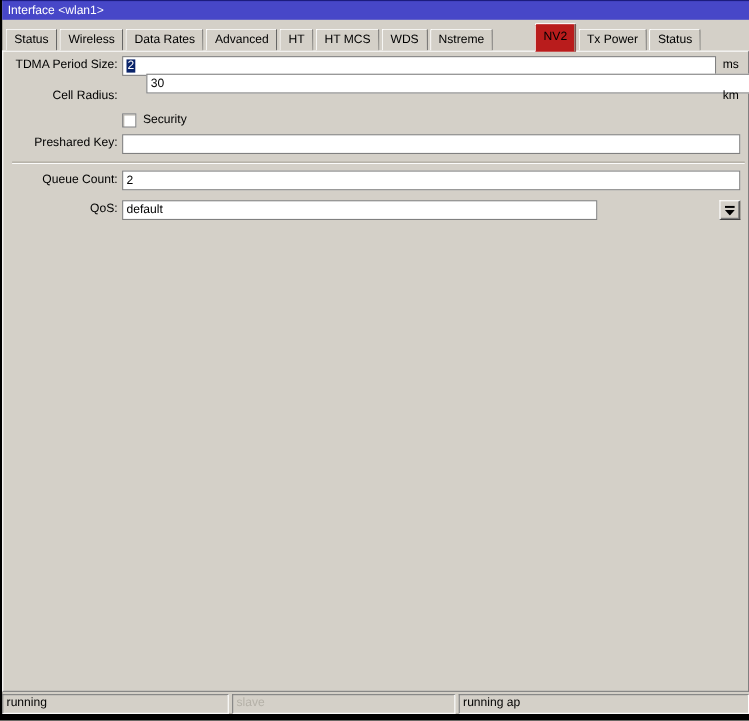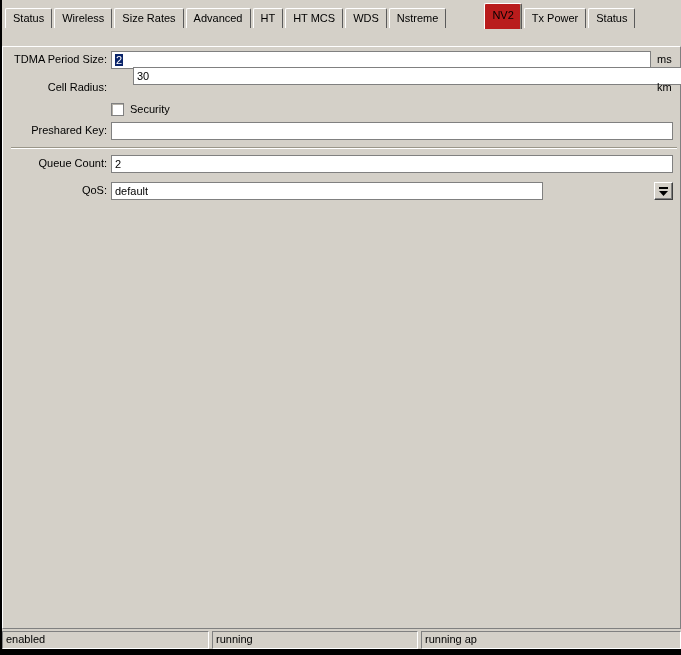--- a/index.html
+++ b/index.html
@@ -95,25 +95,28 @@
     padding:1px 3px; white-space:nowrap; overflow:hidden;
   }
   .spanel.disabled { color:#b5b1a8; }
   .sp0 { width:207px; } .sp1 { width:206px; } .sp2 { width:203px; } .sp3 { flex:1; }
 </style>
 </head>
 <body>
 
 <div class="window">
 
+  <div class="titlebar">
+    <span>Interface &lt;wlan1&gt;</span>
+  </div>
 
   <div class="tabstrip">
     <div class="tab">Status</div>
     <div class="tab">Wireless</div>
-    <div class="tab">Size Rates</div>
+    <div class="tab">Data Rates</div>
     <div class="tab">Advanced</div>
     <div class="tab">HT</div>
     <div class="tab">HT MCS</div>
     <div class="tab">WDS</div>
     <div class="tab">Nstreme</div>
     <div class="tab active">NV2</div>
     <div class="tab">Tx Power</div>
     <div class="tab">Status</div>
 
   </div>
@@ -144,18 +147,18 @@
     <div class="ddbtn" style="left:651px; top:135px;">
       <svg width="9" height="9" viewBox="0 0 9 9">
         <rect x="0" y="0" width="9" height="2" fill="#000"></rect>
         <path d="M0 4 L9 4 L4.5 9 Z" fill="#000"></path>
       </svg>
     </div>
 
   </div>
 
   <div class="statusbar">
-    <div class="spanel sp0">enabled</div>
     <div class="spanel sp1">running</div>
+    <div class="spanel sp2 disabled">slave</div>
     <div class="spanel sp3">running ap</div>
   </div>
 
 </div>
 
 </body></html>

